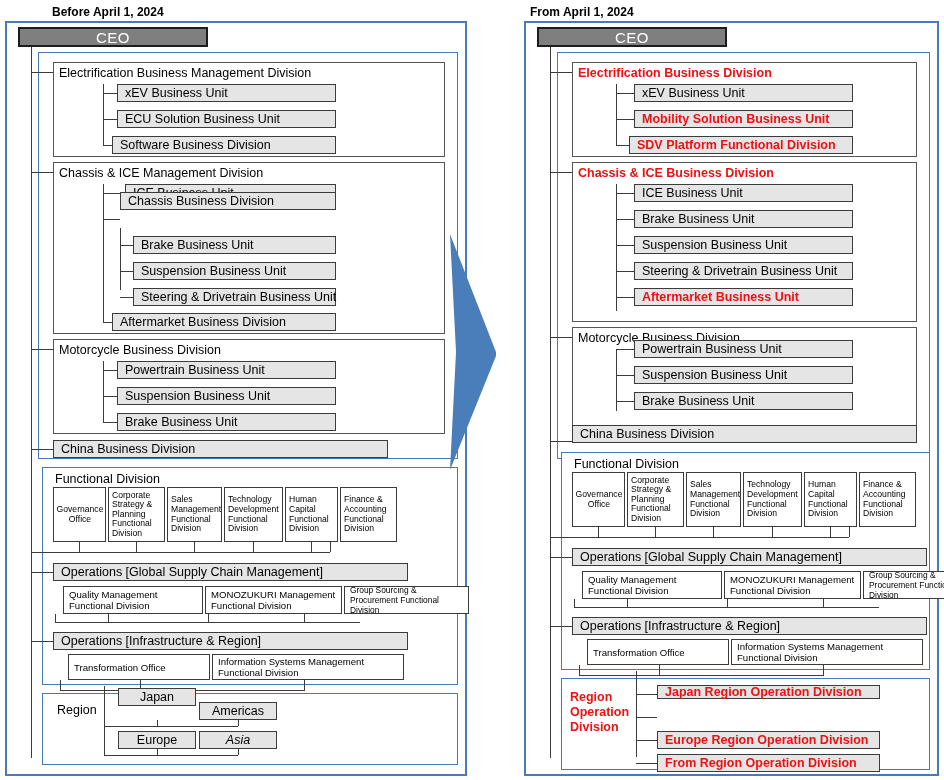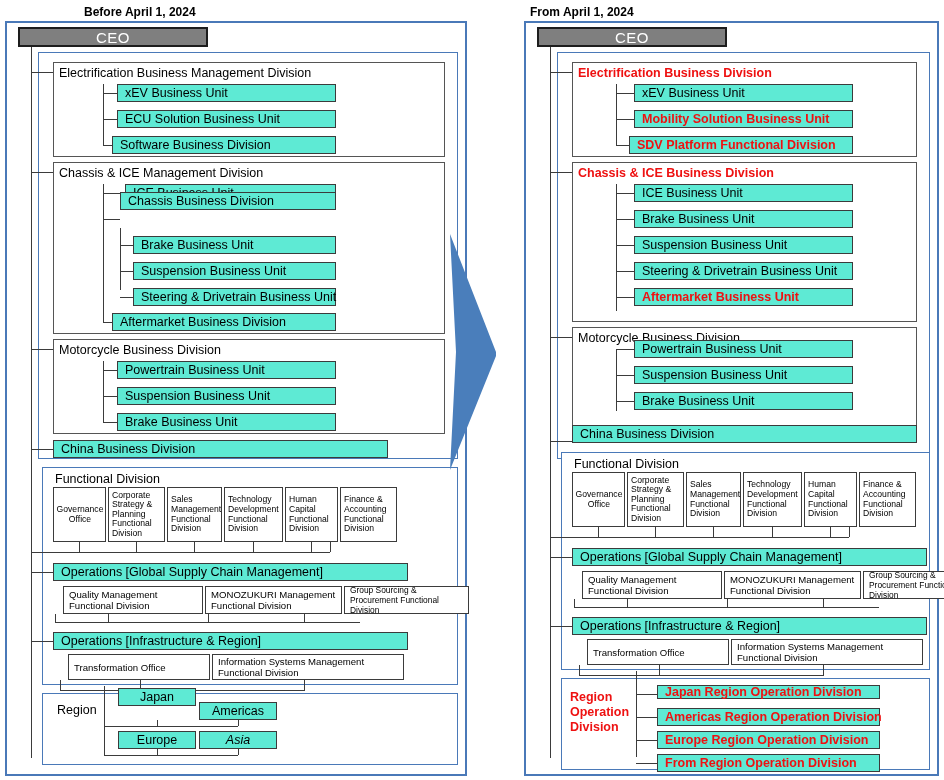--- a/index.html
+++ b/index.html
@@ -2,21 +2,21 @@
 <html><head>
 <meta charset="utf-8">
 <style>
   html,body{margin:0;padding:0;background:#fff;}
   body{font-family:"Liberation Sans","DejaVu Sans",sans-serif;}
   #page{position:relative;width:944px;height:780px;overflow:hidden;background:#fff;}
 
   .panel{position:absolute;box-sizing:border-box;border:2px solid #4a79b8;background:#fff;}
 
   
-  .box{position:absolute;box-sizing:border-box;border:1.6px solid #3b3b3b;background:#5eead4;
+  .box{position:absolute;box-sizing:border-box;border:1.6px solid #3b3b3b;background:#e5e5e5;
        display:flex;align-items:center;font-size:12.5px;color:#000;padding-left:7px;
        white-space:nowrap;}
   .box.red{color:#ee1111;font-weight:bold;}
   .ceo{background:#7f7f7f;border:2px solid #1d1d1d;color:#fff;justify-content:center;
        padding-left:0;font-size:15px;font-weight:normal;letter-spacing:.5px;}
 
   
   .grp{position:absolute;box-sizing:border-box;border:1.6px solid #555;background:#fff;}
   .grp-blue{position:absolute;box-sizing:border-box;border:1.6px solid #4a79b8;background:#fff;}
 
@@ -40,21 +40,21 @@
 
   .caption{position:absolute;font-size:12px;font-weight:bold;color:#000;white-space:nowrap;}
 
   .arrow{position:absolute;}
 </style>
 </head>
 <body>
 
 <div id="page">
 
-  <div class="caption" style="left:52px;top:5px;margin-left:32px;">Before April 1, 2024</div>
+  <div class="caption" style="left:52px;top:5px;">Before April 1, 2024</div>
 
   <div class="panel" style="left:5px;top:21px;width:462px;height:755px;"></div>
 
   <div class="box ceo" style="left:18px;top:27px;width:190px;height:20px;">CEO</div>
 
   <div class="v" style="left:31px;top:47px;height:711px;"></div>
 
   <div class="grp-blue" style="left:38px;top:52px;width:420px;height:407px;"></div>
 
   <div class="grp" style="left:53px;top:62px;width:392px;height:95px;"></div>
@@ -300,19 +300,18 @@
   <div class="lbl red" style="left:570px;top:690px;line-height:15px;">
     <span>Region</span><br>
     <span>Operation</span><br>
     <span>Division</span>
   </div>
 
   <div class="v" style="left:636px;top:671px;height:86px;"></div>
   <div class="h" style="left:636px;top:694px;width:21px;"></div>
   <div class="box red" style="left:657px;top:685px;width:223px;height:14px;">Japan Region Operation Division</div>
   <div class="h" style="left:636px;top:717px;width:21px;"></div>
-  <div class="box red" style="left:657px;top:708px;width:223px;height:18px;">Americas Region Operation Division</div>
   <div class="h" style="left:636px;top:740px;width:21px;"></div>
   <div class="box red" style="left:657px;top:731px;width:223px;height:18px;">Europe Region Operation Division</div>
   <div class="h" style="left:636px;top:763px;width:21px;"></div>
   <div class="box red" style="left:657px;top:754px;width:223px;height:18px;">From Region Operation Division</div>
 
 </div>
 
 </body></html>

